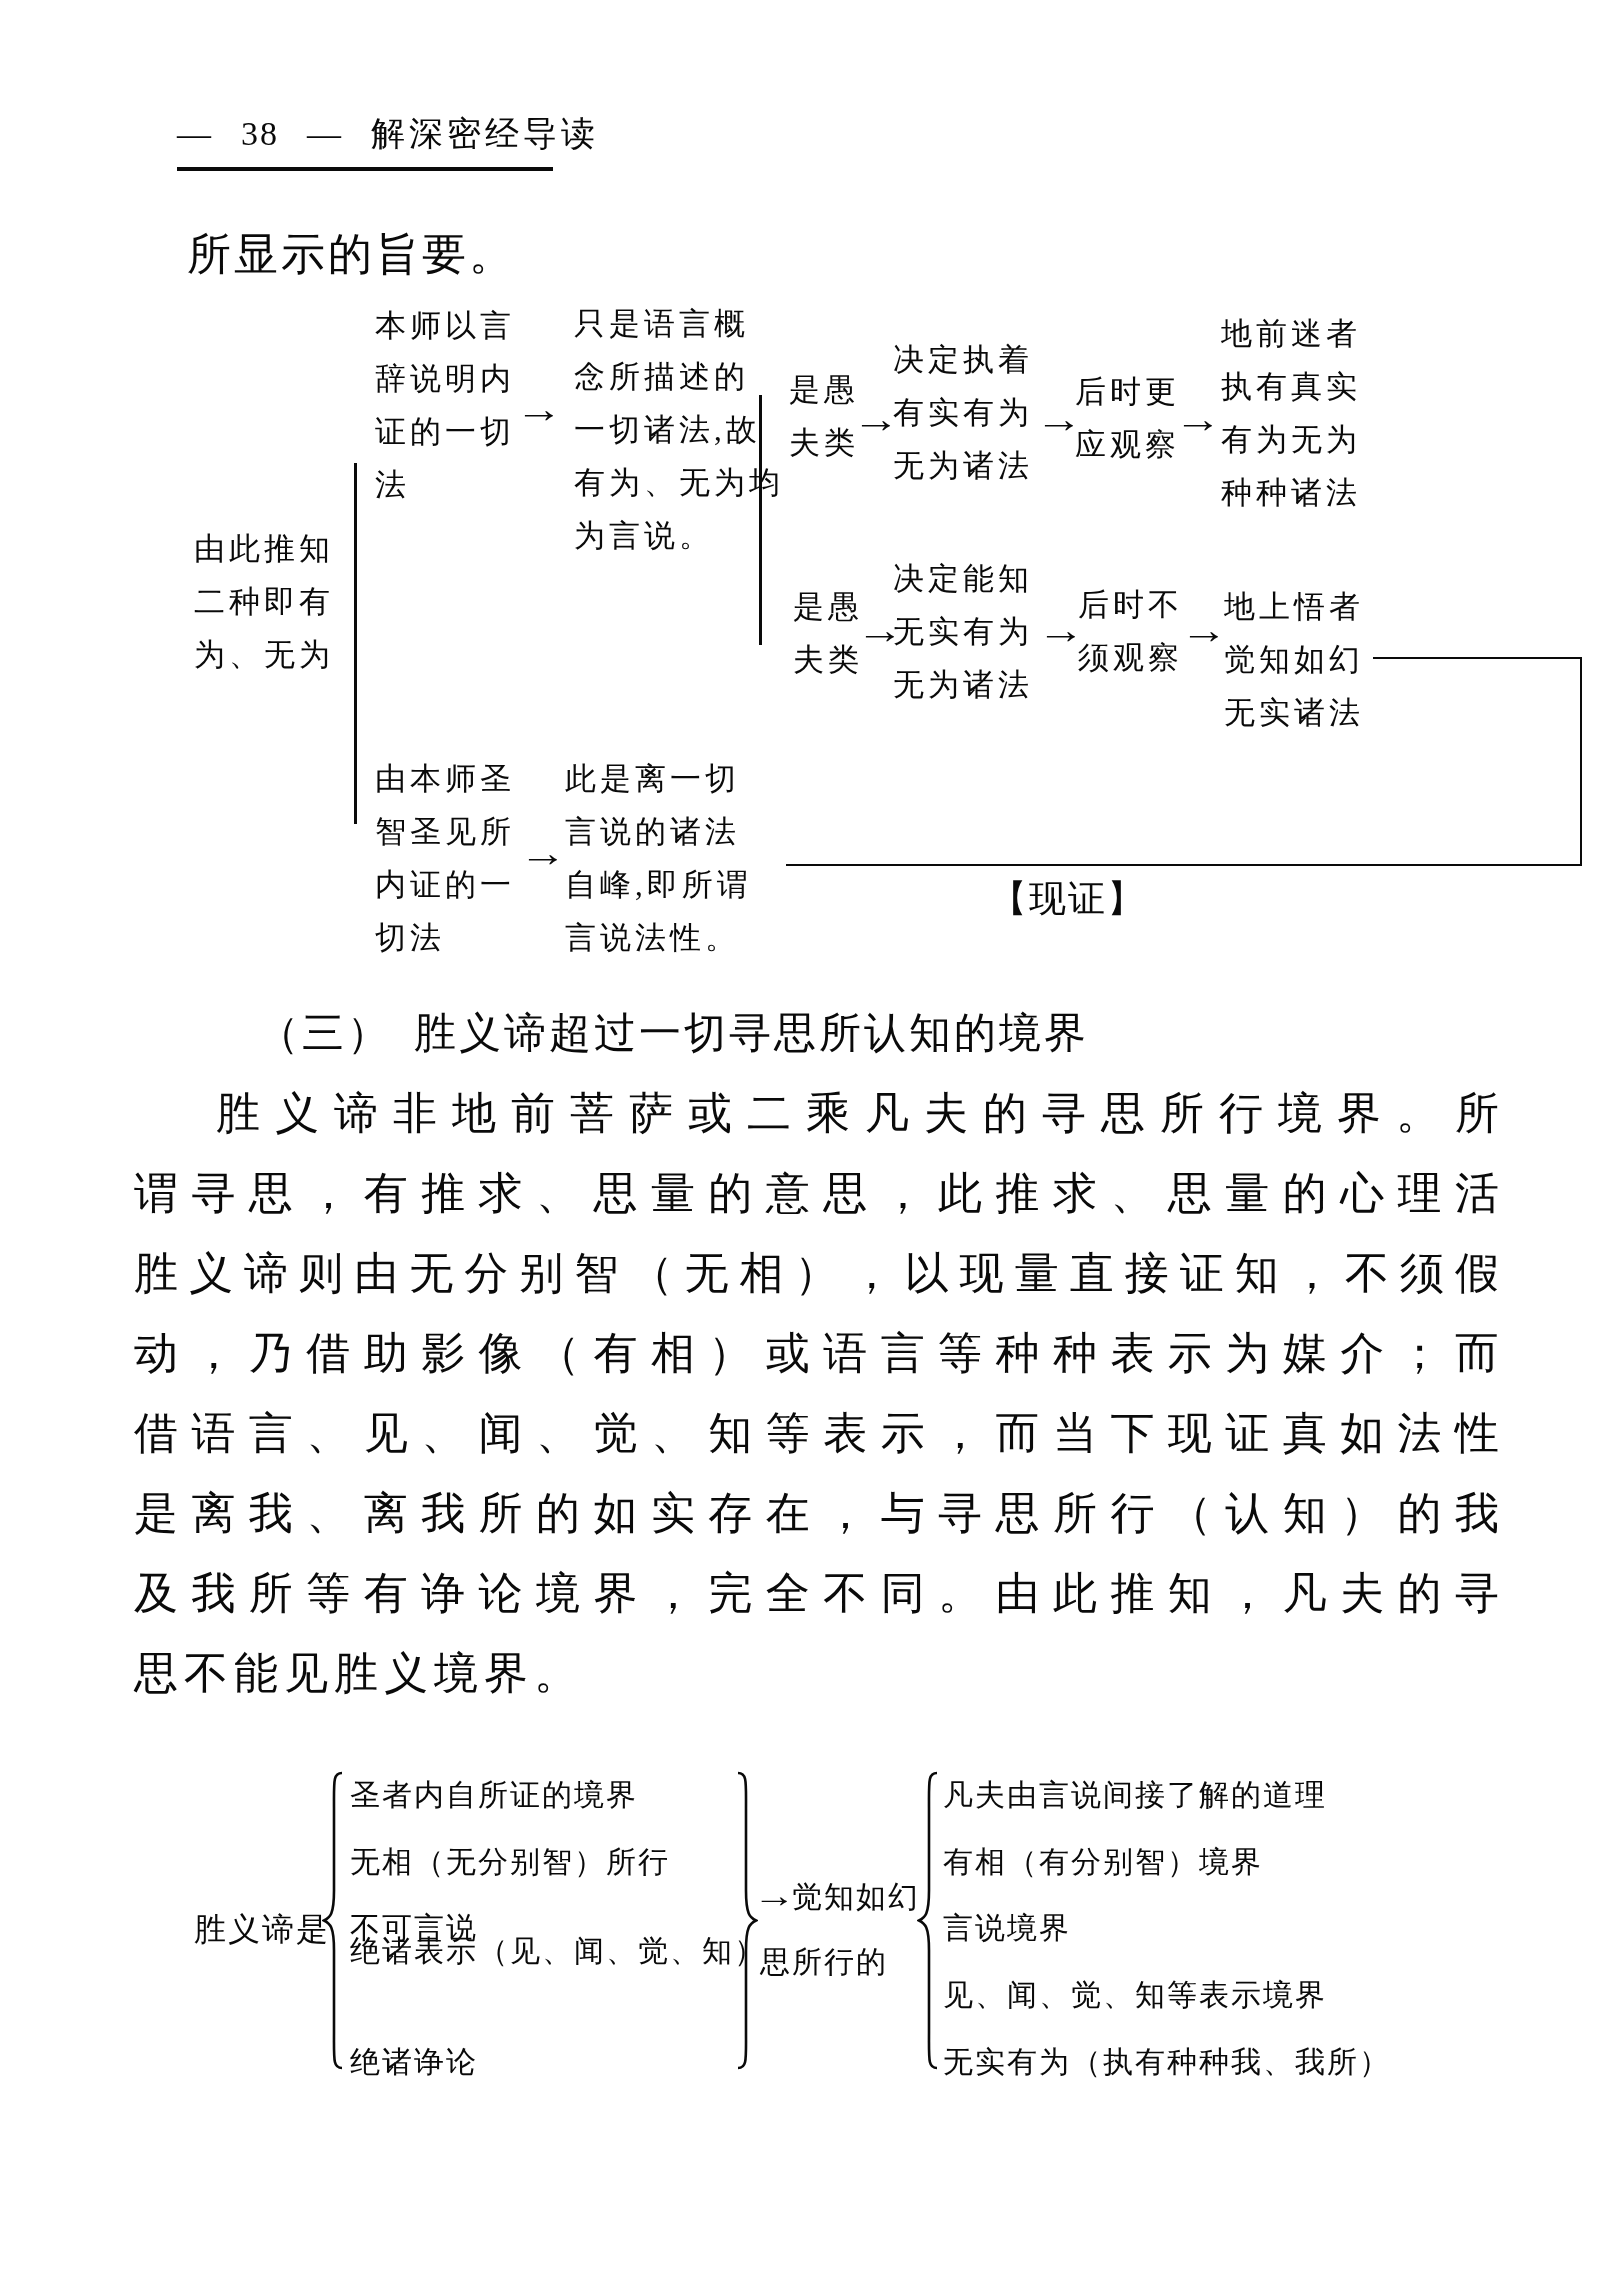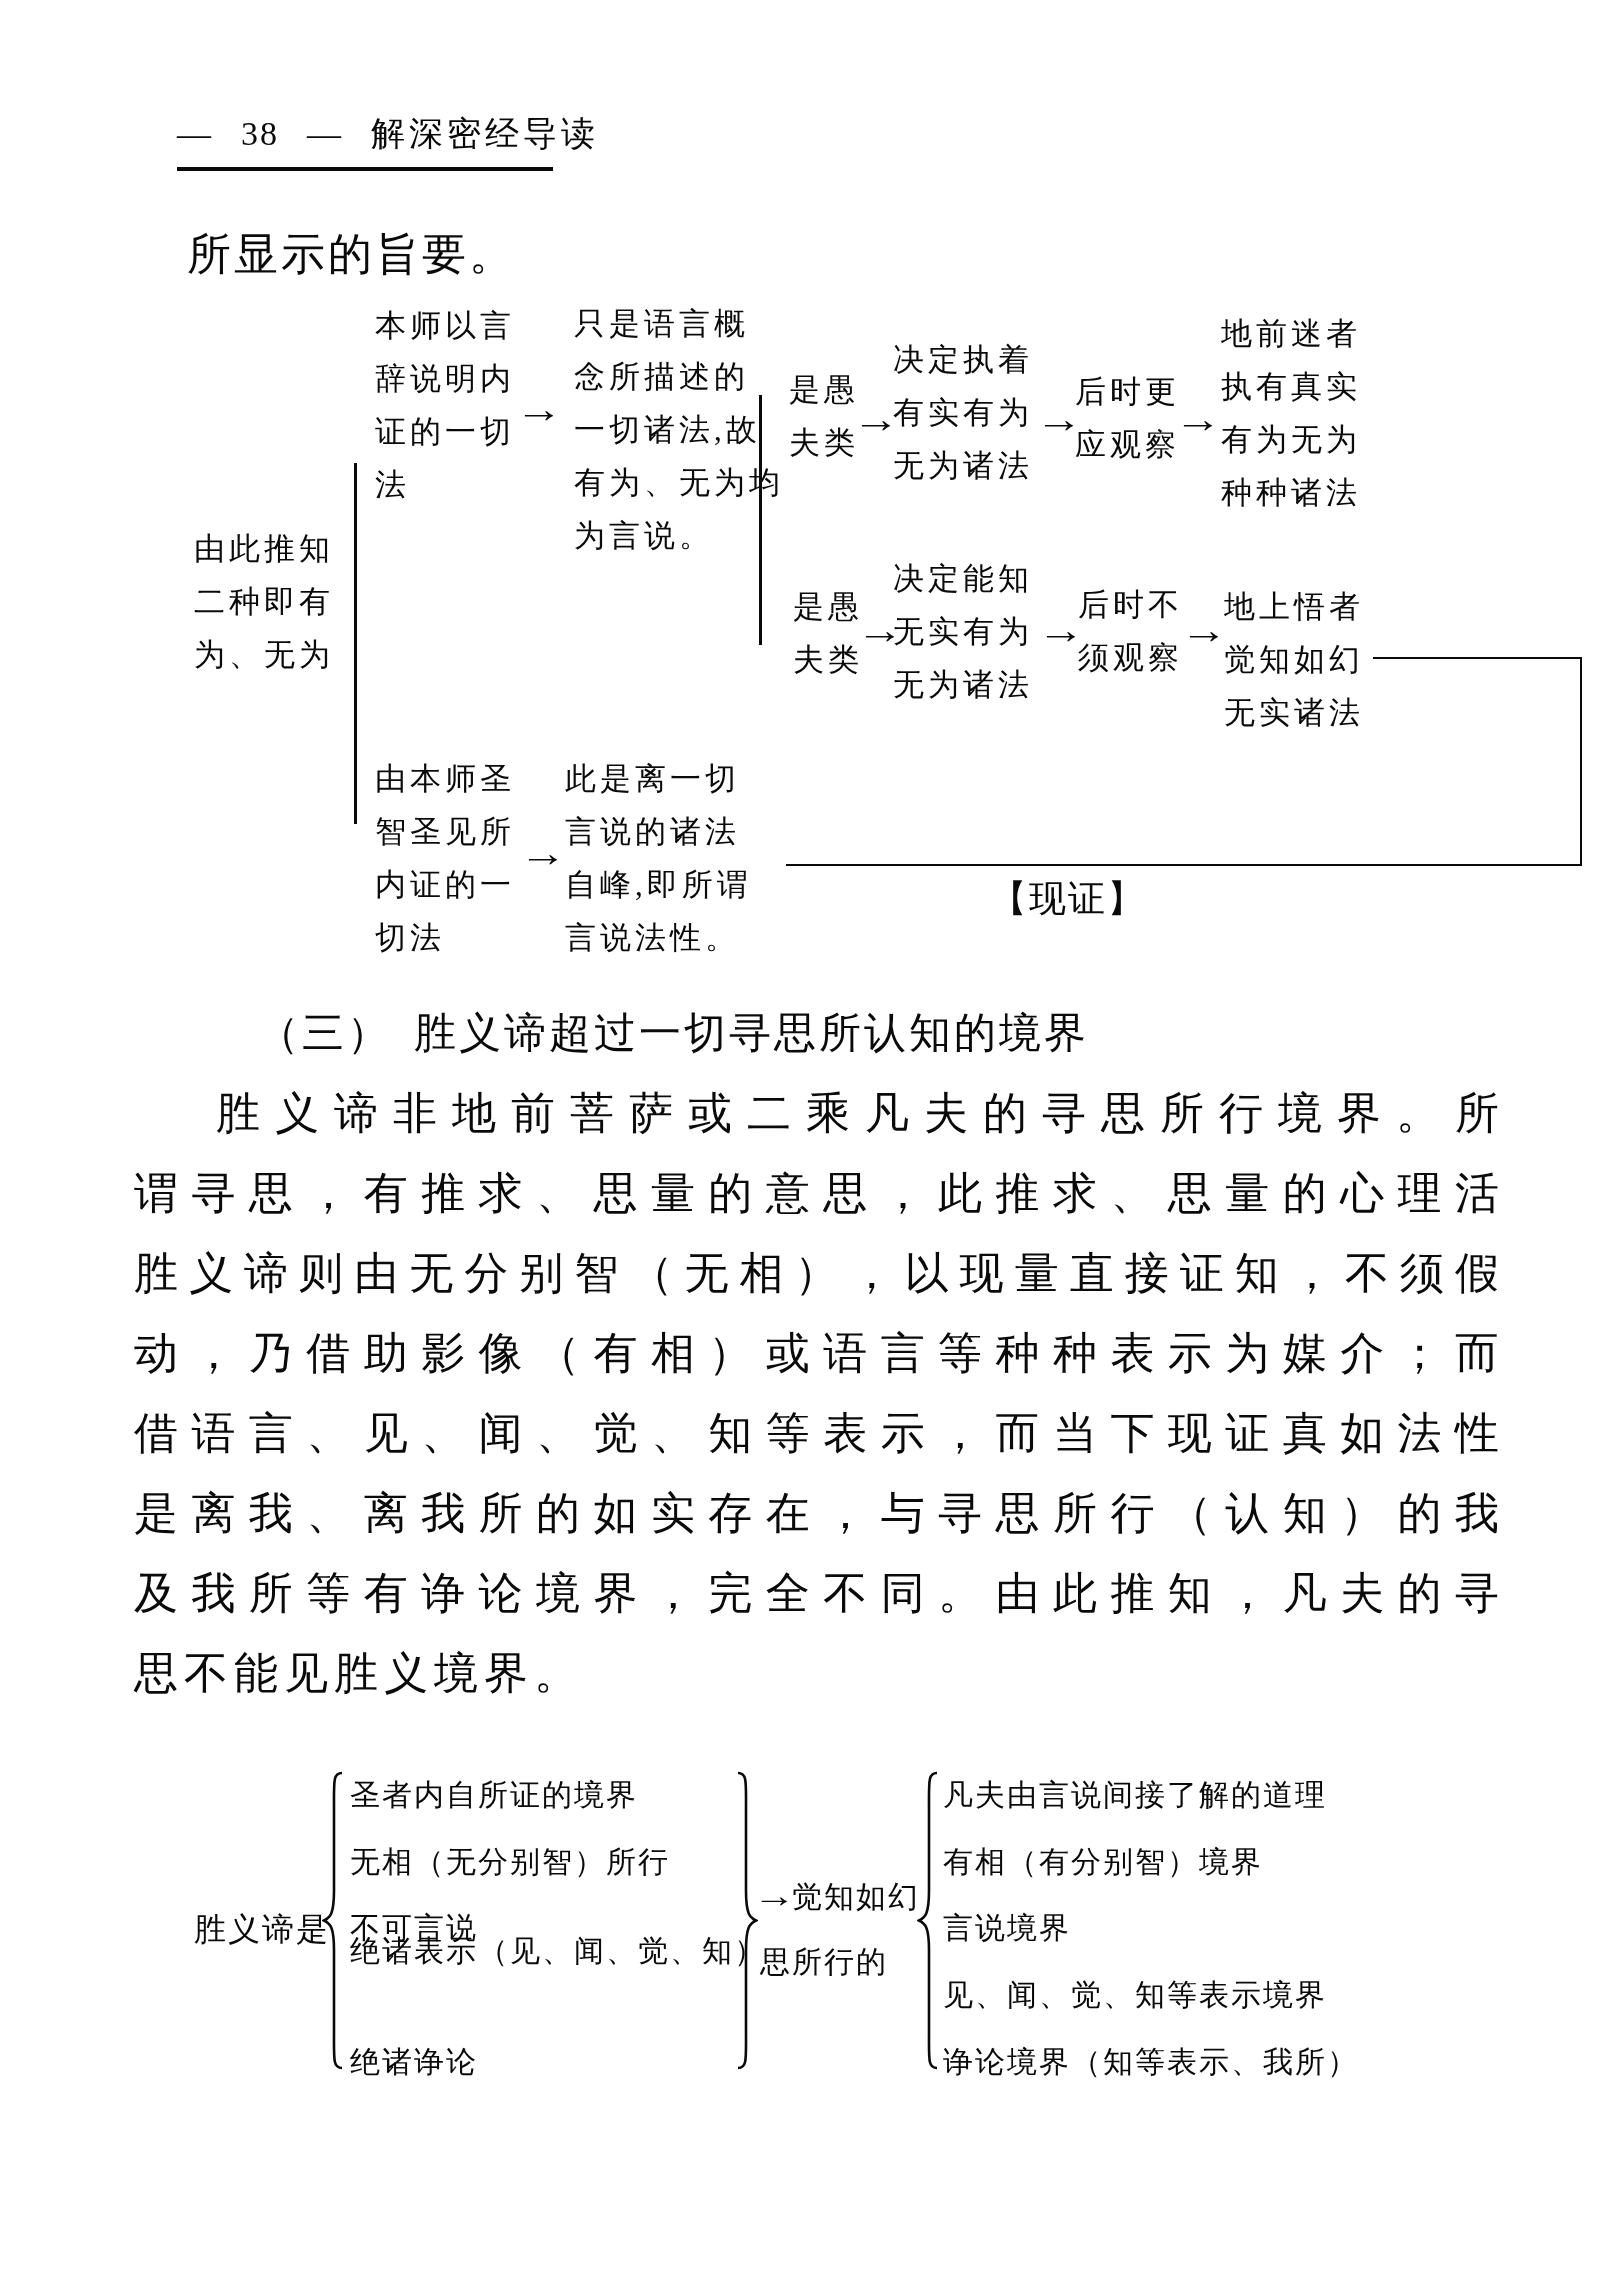--- a/index.html
+++ b/index.html
@@ -216,17 +216,17 @@
     <span class="brace abs" style="left:917px; top:1771px;">
       <svg width="22" height="299" viewBox="0 0 22 300" preserveAspectRatio="none">
         <path d="M20,2 C11,2 12,10 12,38 L12,120 C12,144 8,147 2,150 C8,153 12,156 12,180 L12,262 C12,290 11,298 20,298" fill="none" stroke="#0a0a0a" stroke-width="2.6"></path>
       </svg>
     </span>
 
     <div class="d2-text abs" style="left:943px; top:1775px;">凡夫由言说间接了解的道理</div>
     <div class="d2-text abs" style="left:943px; top:1842px;">有相（有分别智）境界</div>
     <div class="d2-text abs" style="left:943px; top:1908px;">言说境界</div>
     <div class="d2-text abs" style="left:943px; top:1975px;">见、闻、觉、知等表示境界</div>
-    <div class="d2-text abs" style="left:943px; top:2042px;">诤论境界（知等表示、我所）</div>
+    <div class="d2-text abs" style="left:943px; top:2042px;">无实有为（执有种种我、我所）</div>
   </section>
 
 </div>
 
 
 </body></html>

